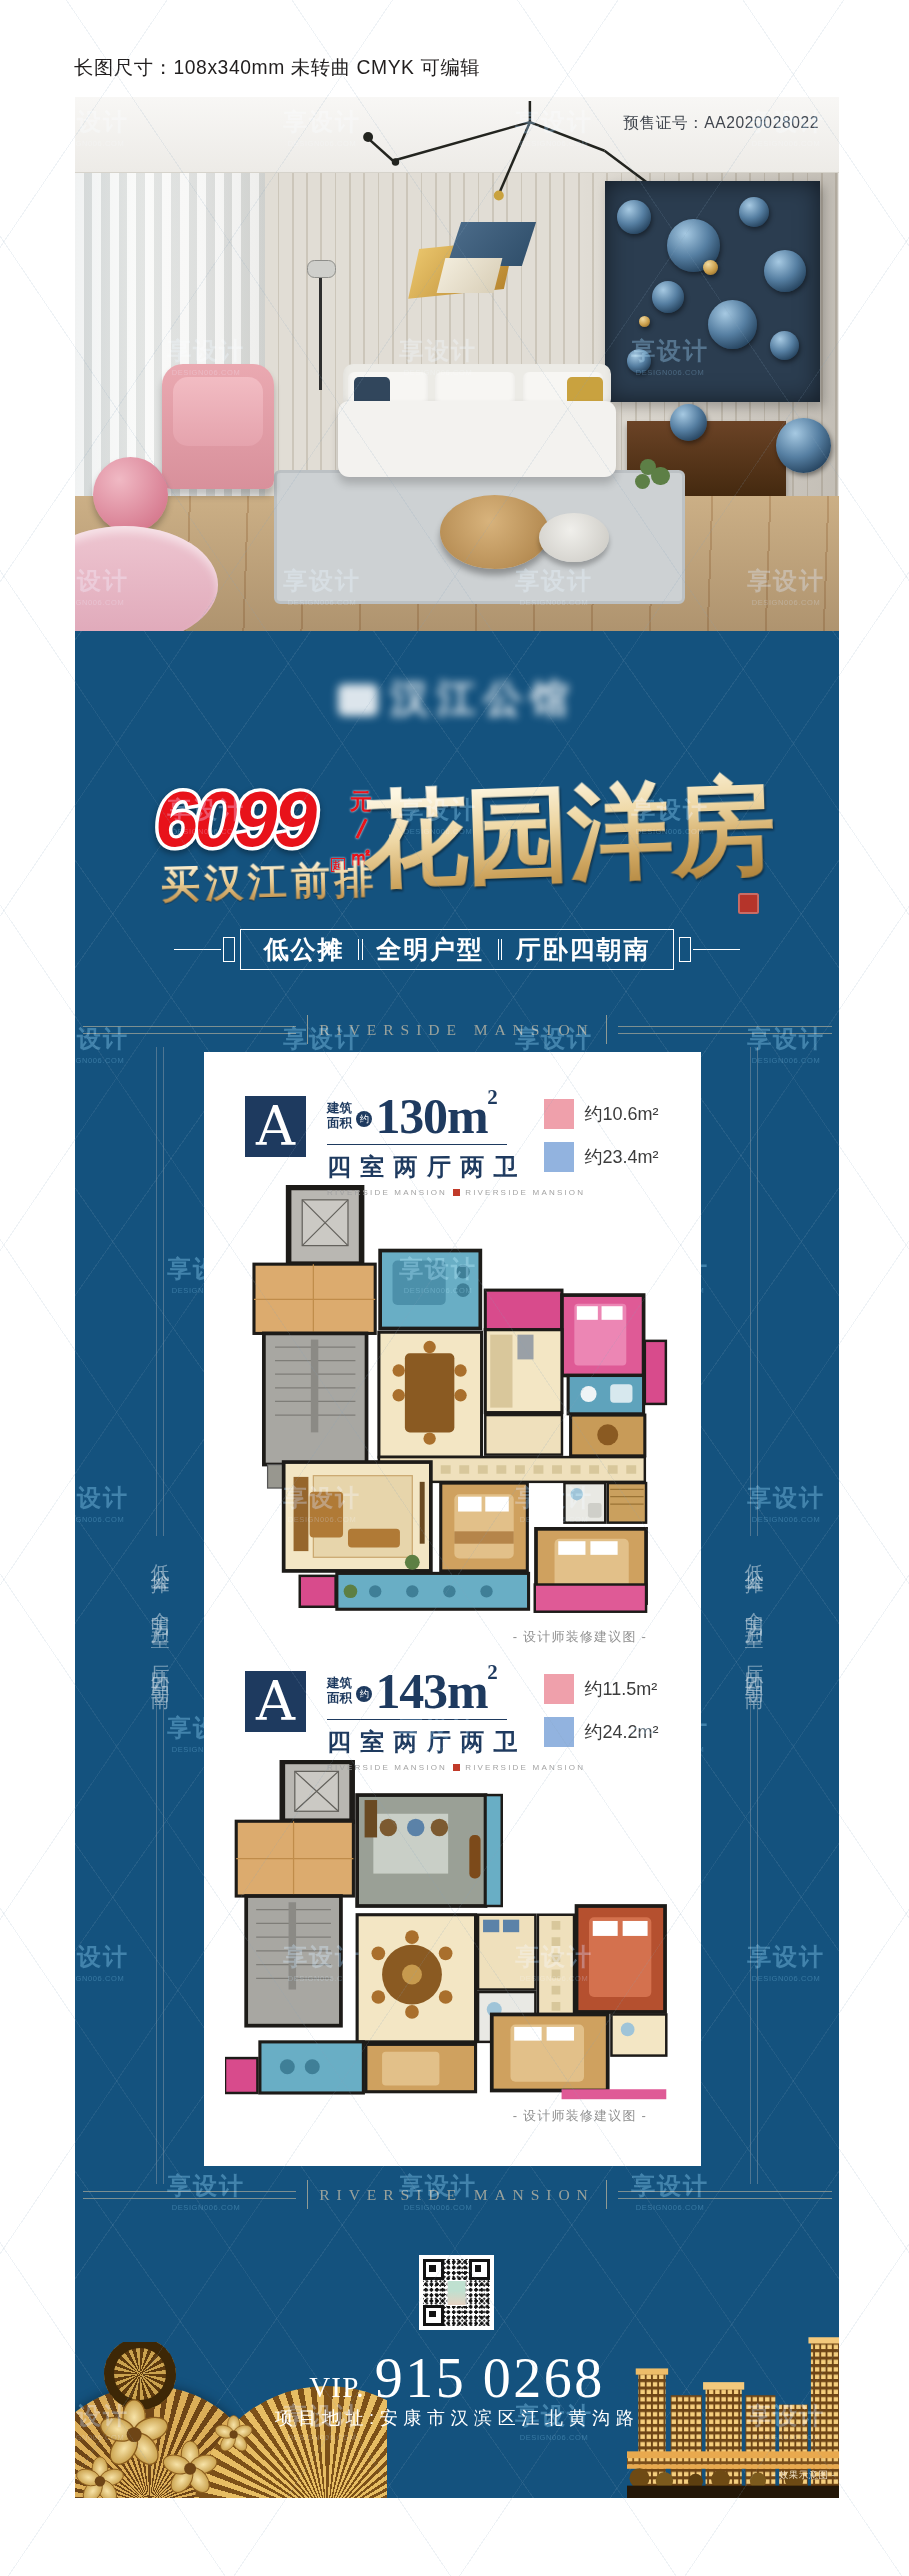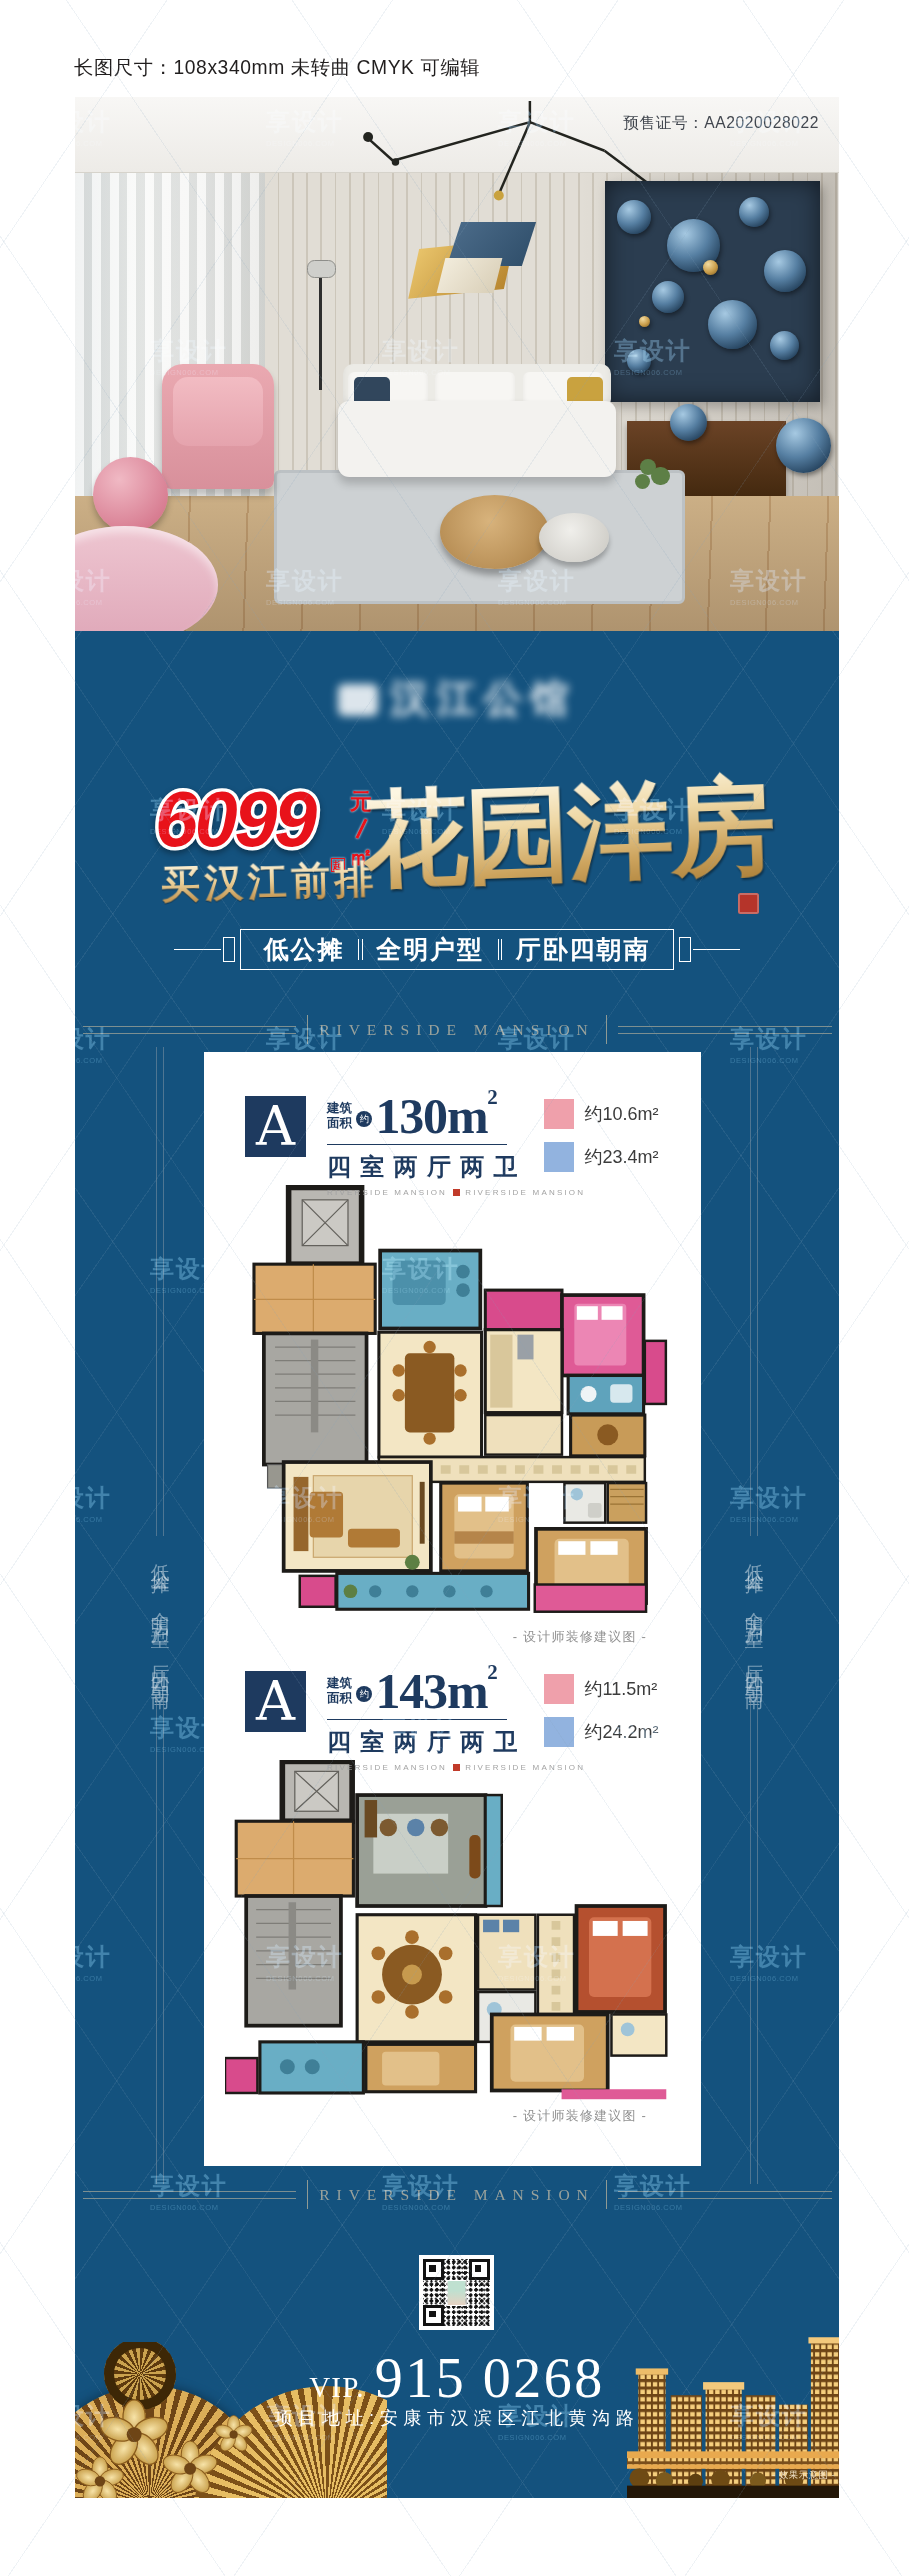--- a/index.html
+++ b/index.html
@@ -188,21 +188,21 @@
   .fanCore{position:absolute;left:29px;top:-3.7px;width:72px;height:72px;border-radius:50%;
     background:repeating-conic-gradient(#5d3a0e 0 9deg,#caa24e 9deg 18deg);
     box-shadow:inset 0 0 0 10px #3d2706;}
   .blossoms{position:absolute;left:0;bottom:-5px;width:224px;height:143px;}
   .buildings{position:absolute;right:0;bottom:0;width:212px;height:162px;z-index:2;}
   .bld{position:absolute;inset:0;}
   .render-cap{position:absolute;right:3.7px;bottom:16px;font-size:9.3px;color:#f0e2c8;letter-spacing:0.6px;}
 
   
   .wm-layer{position:absolute;inset:0;z-index:60;pointer-events:none;mix-blend-mode:screen;}
-  .wm-item{position:absolute;width:112px;text-align:left;color:rgba(110,160,200,.45);}
+  .wm-item{position:absolute;width:112px;text-align:center;color:rgba(110,160,200,.45);}
   .wm-t{font-size:24px;font-weight:700;letter-spacing:1.9px;}
   .wm-s{font-size:7.5px;letter-spacing:0.6px;margin-top:1.2px;color:rgba(110,160,200,.35);}
 </style>
 </head>
 <body>
 
 <div class="page">
 
   <div class="spec-line">长图尺寸：108x340mm 未转曲 CMYK 可编辑</div>
 

